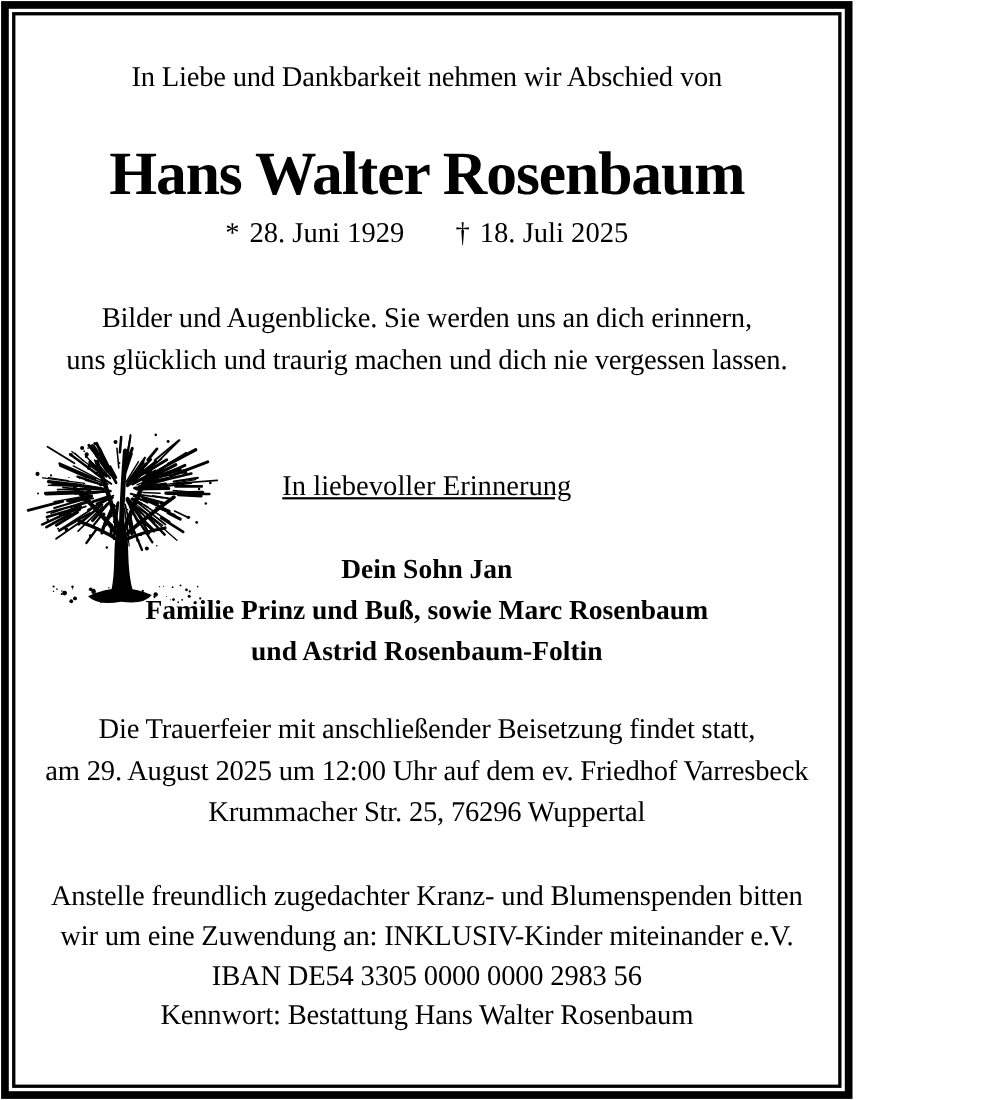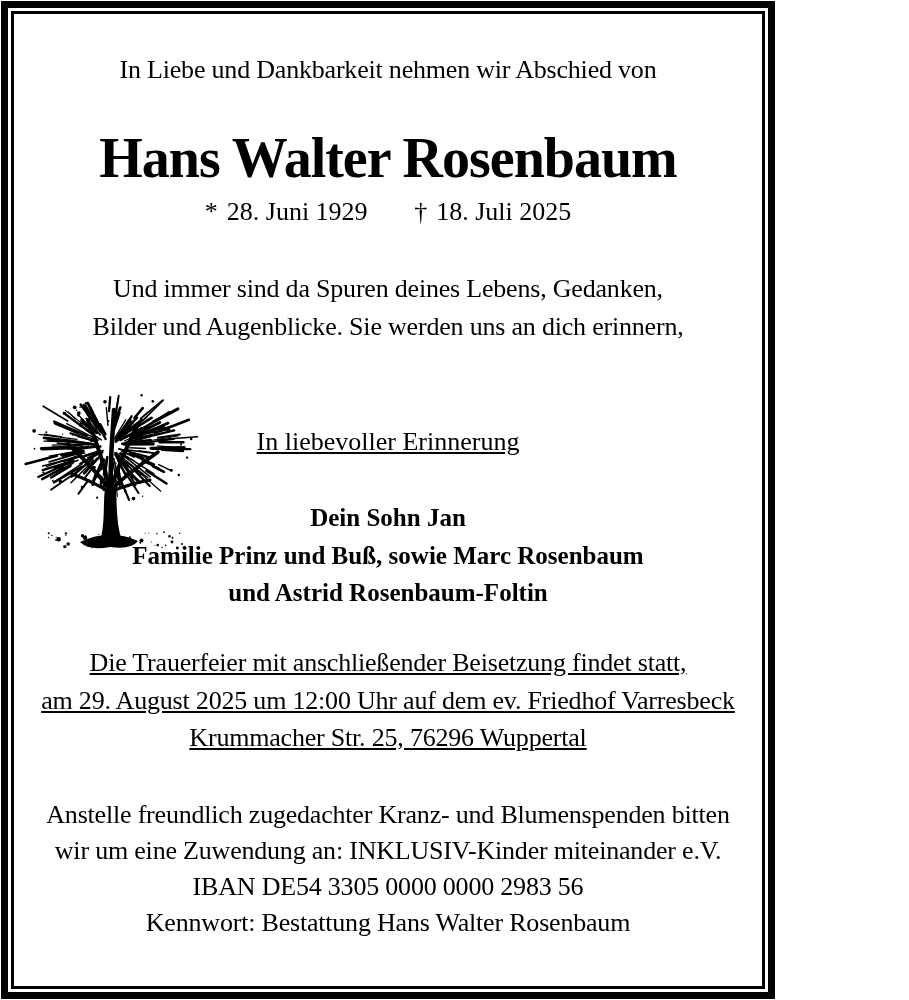--- a/index.html
+++ b/index.html
@@ -64,21 +64,20 @@
     top: 499px;
     font-size: 25px;
     font-weight: 700;
     line-height: 37.5px;
   }
   .funeral {
     top: 644px;
     font-size: 26px;
     line-height: 37.5px;
     letter-spacing: -0.2px;
-    text-decoration: underline;
   }
   .donation {
     top: 797px;
     font-size: 26px;
     line-height: 36px;
     letter-spacing: -0.2px;
   }
   .tree {
     position: absolute;
     left: 10px;
@@ -384,22 +383,22 @@
   <div class="abs intro">In Liebe und Dankbarkeit nehmen wir Abschied von</div>
 
   <div class="abs deceased-name">Hans Walter Rosenbaum</div>
 
   <div class="abs dates">
     <span class="date"><span class="sym">*</span><span>28. Juni 1929</span></span>
     <span class="date death"><span class="sym">†</span><span>18. Juli 2025</span></span>
   </div>
 
   <div class="abs poem">
-    <div>Und immer sind da Spuren deines Lebens, Gedanken,</div>
     <div>Bilder und Augenblicke. Sie werden uns an dich erinnern,</div>
+    <div>uns glücklich und traurig machen und dich nie vergessen lassen.</div>
   </div>
 
   <div class="abs remembrance">In liebevoller Erinnerung</div>
 
   <div class="abs mourners">
     <div>Dein Sohn Jan</div>
     <div>Familie Prinz und Buß, sowie Marc Rosenbaum</div>
     <div>und Astrid Rosenbaum-Foltin</div>
   </div>
 

